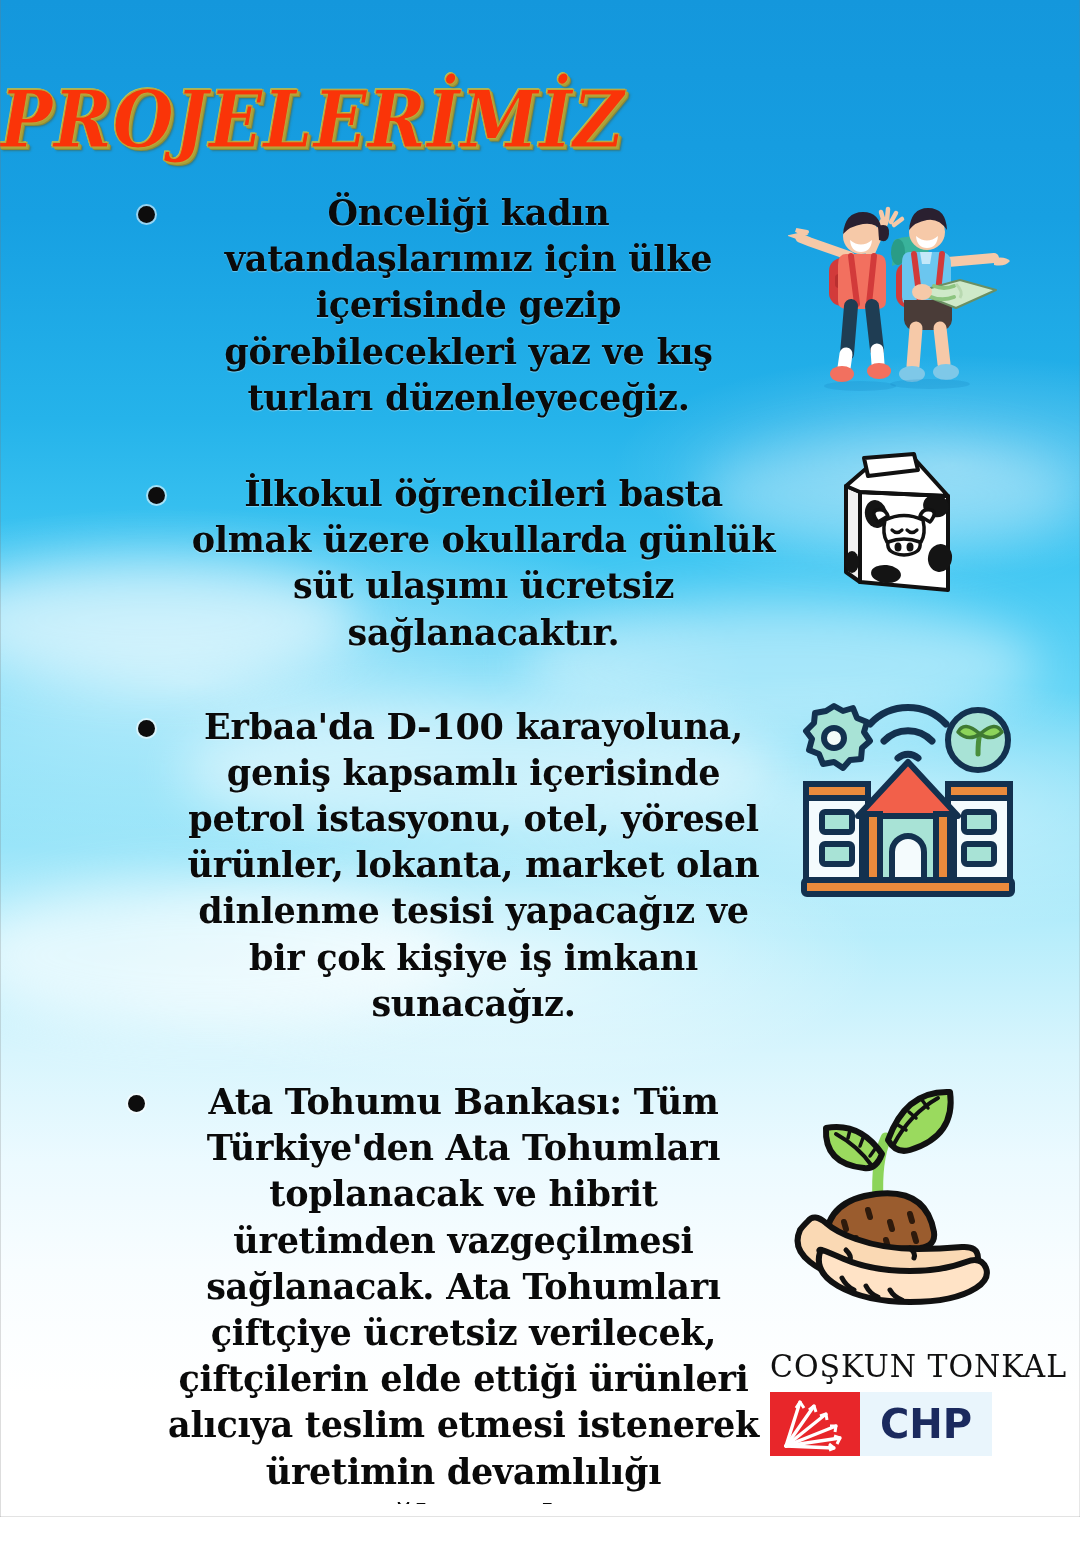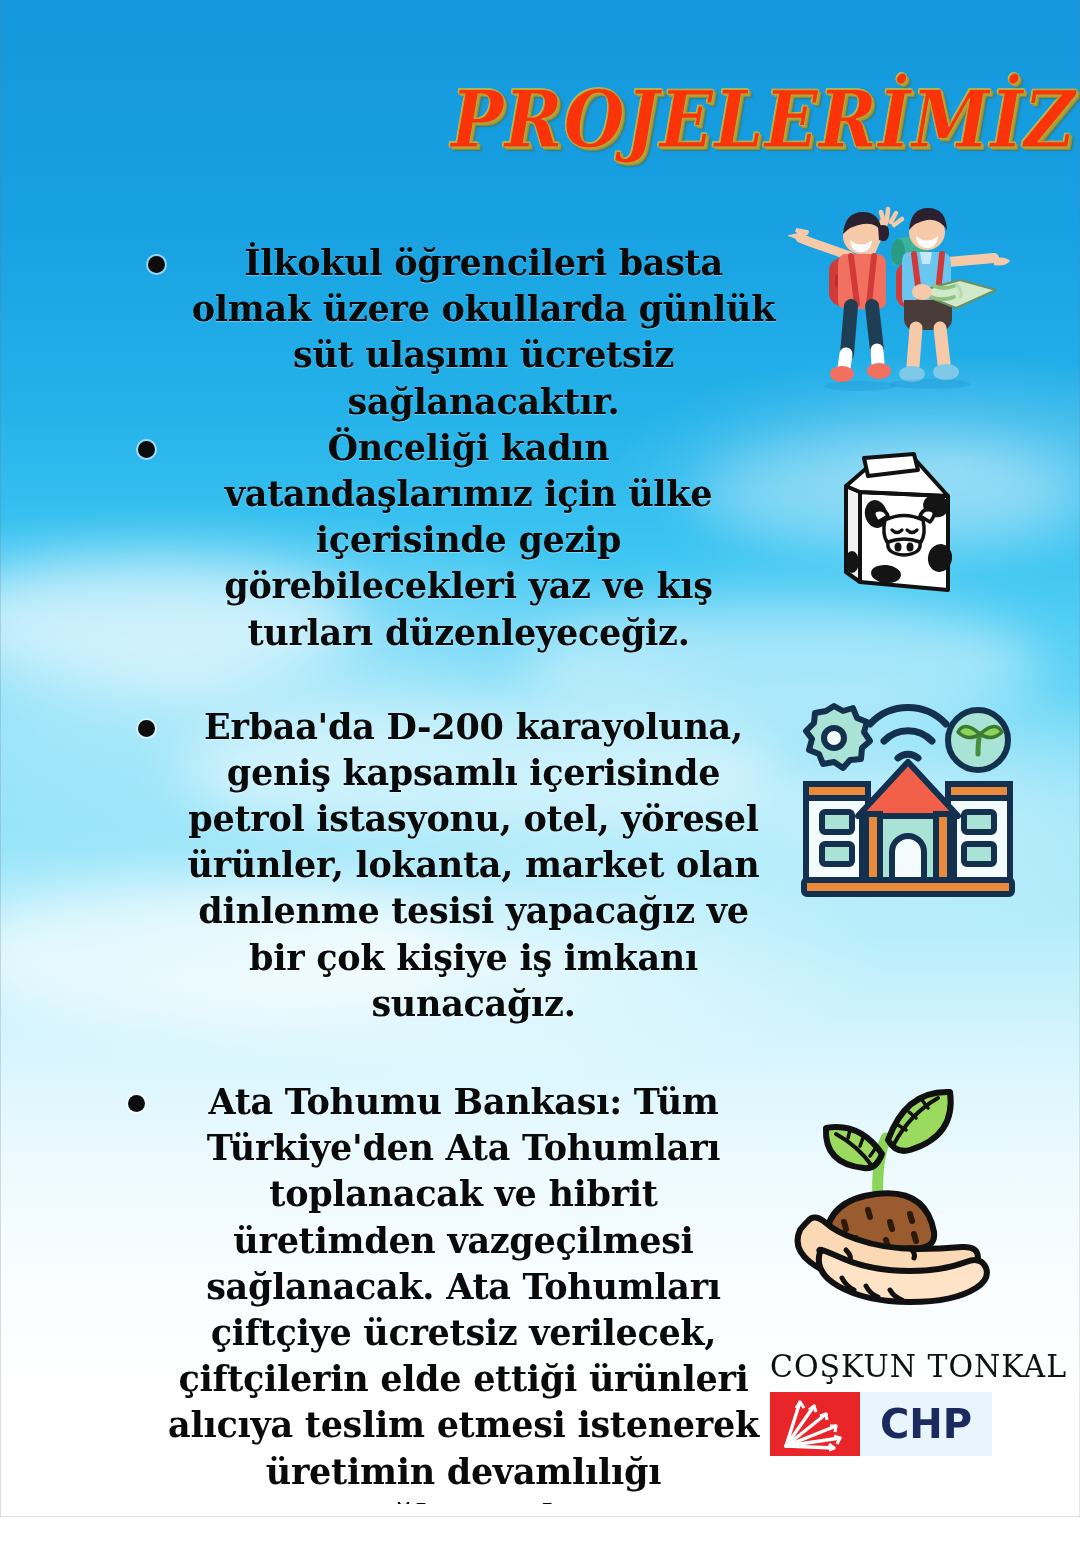--- a/index.html
+++ b/index.html
@@ -37,21 +37,21 @@
     position:absolute;left:0;right:0;bottom:0;height:46px;background:#ffffff;
   }
   .bottom-rule{
     position:absolute;left:0;right:0;bottom:33px;height:1px;background:#e3e3e3;
   }
   .side-rule-l{position:absolute;left:0;top:0;bottom:33px;width:1px;background:rgba(120,120,120,0.25);}
   .side-rule-r{position:absolute;right:0;top:0;bottom:33px;width:1px;background:rgba(120,120,120,0.18);}
 
   
   .title-wrap{
-    position:absolute;left:0;right:4px;top:78px;text-align:right;text-decoration:underline;
+    position:absolute;left:0;right:4px;top:78px;text-align:left;text-decoration:underline;
   }
   .title{
     display:inline-block;
     font-family:"DejaVu Serif","Liberation Serif",serif;
     font-weight:bold;font-style:italic;
     font-size:70px;letter-spacing:1px;
     color:#fa3408;
     transform:scaleY(1.12);
     text-shadow:
        2px 2px 0 #a8a13a,
@@ -130,33 +130,33 @@
   <div class="cloudwisp" style="left:180px;top:700px;width:600px;height:140px;opacity:.5;"></div>
   <div class="cloudwisp" style="left:700px;top:440px;width:380px;height:110px;opacity:.3;"></div>
   <div class="cloudwisp" style="left:-40px;top:880px;width:500px;height:150px;opacity:.6;"></div>
 
   <div class="title-wrap">
     <span class="title">PROJELERİMİZ</span>
   </div>
 
   <div class="bullets">
 
+    <div class="bullet b1">
+      <span class="dot"></span>
+      <span class="btext">Önceliği kadın vatandaşlarımız için ülke içerisinde gezip görebilecekleri yaz ve kış turları düzenleyeceğiz.</span>
+    </div>
+
     <div class="bullet b2">
       <span class="dot"></span>
       <span class="btext">İlkokul öğrencileri basta olmak üzere okullarda günlük süt ulaşımı ücretsiz sağlanacaktır.</span>
     </div>
 
-    <div class="bullet b1">
-      <span class="dot"></span>
-      <span class="btext">Önceliği kadın vatandaşlarımız için ülke içerisinde gezip görebilecekleri yaz ve kış turları düzenleyeceğiz.</span>
-    </div>
-
     <div class="bullet b3">
       <span class="dot"></span>
-      <span class="btext">Erbaa'da D-200 karayoluna, geniş kapsamlı içerisinde petrol istasyonu, otel, yöresel ürünler, lokanta, market olan dinlenme tesisi yapacağız ve bir çok kişiye iş imkanı sunacağız.</span>
+      <span class="btext">Erbaa'da D-100 karayoluna, geniş kapsamlı içerisinde petrol istasyonu, otel, yöresel ürünler, lokanta, market olan dinlenme tesisi yapacağız ve bir çok kişiye iş imkanı sunacağız.</span>
     </div>
 
     <div class="bullet b4">
       <span class="dot"></span>
       <span class="btext">Ata Tohumu Bankası: Tüm Türkiye'den Ata Tohumları toplanacak ve hibrit üretimden vazgeçilmesi sağlanacak. Ata Tohumları çiftçiye ücretsiz verilecek, çiftçilerin elde ettiği ürünleri alıcıya teslim etmesi istenerek üretimin devamlılığı sağlanacak.</span>
     </div>
 
   </div>
 
   <div class="art art-tourists">

